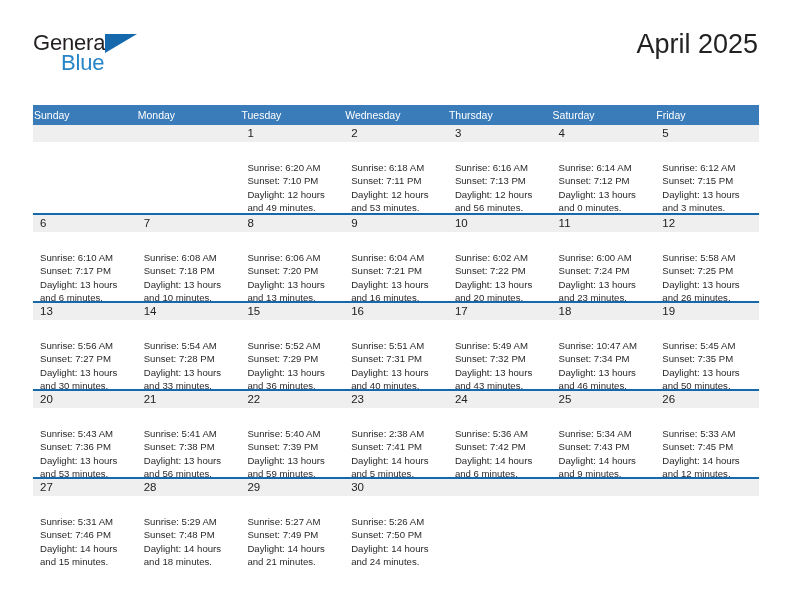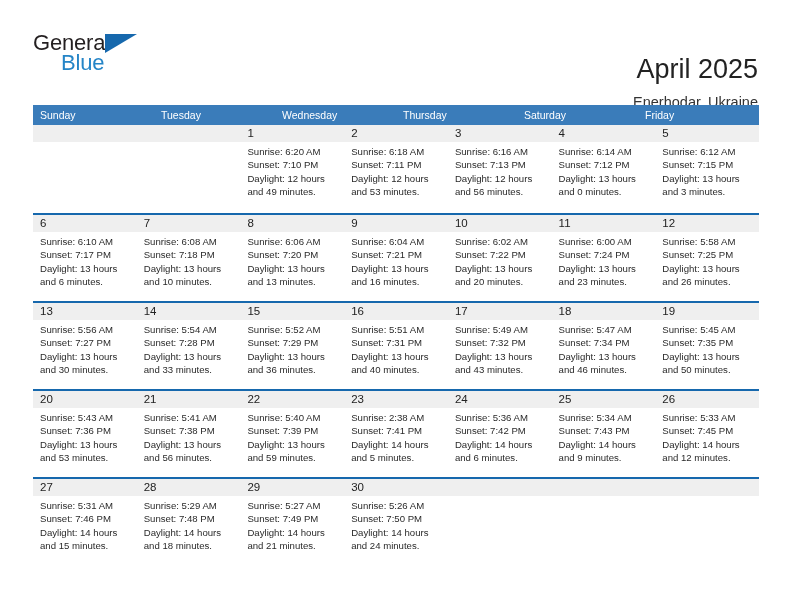--- a/index.html
+++ b/index.html
@@ -62,21 +62,20 @@
     height: 0;
     border-left: 32px solid #1668ad;
     border-bottom: 19px solid transparent;
   }
 
   .title-block {
     position: absolute;
     right: 0;
     top: 0;
     text-align: right;
-    margin-top: 25px;
   }
   .cal-title {
     font-size: 27px;
     color: #222222;
     line-height: 32px;
     white-space: nowrap;
   }
   .cal-subtitle {
     font-size: 14.5px;
     color: #333333;
@@ -95,21 +94,21 @@
   .weekday-row {
     display: flex;
     background: #3a7cba;
     height: 20px;
   }
   .weekday {
     flex: 1 1 0;
     color: #ffffff;
     font-size: 10.5px;
     line-height: 20px;
-    padding-left: 7px;
+    padding-left: 1px;
     box-sizing: border-box;
     white-space: nowrap;
     overflow: hidden;
   }
 
   .week {
     position: relative;
     border-top: 2px solid #1668ad;
     height: 88px;
     box-sizing: border-box;
@@ -140,21 +139,21 @@
   }
   .daynum {
     font-size: 11.5px;
     line-height: 17px;
     color: #222222;
     height: 17px;
     position: relative;
     z-index: 2;
   }
   .lines {
-    margin-top: 3px;
+    margin-top: 19px;
   }
   .lines div {
     font-size: 9.6px;
     line-height: 13.4px;
     color: #2a2a2a;
     white-space: nowrap;
   }
   .cell.empty .daynum,
   .cell.empty .lines { visibility: hidden; }
 </style>
@@ -166,29 +165,29 @@
   <div class="top-bar">
 
     <div class="logo">
       <span class="logo-general">General</span>
       <span class="logo-flag"></span>
       <span class="logo-blue">Blue</span>
     </div>
 
     <div class="title-block">
       <div class="cal-title">April 2025</div>
-      <div class="cal-subtitle">Enerhodar, Ukraine</div>
     </div>
 
   </div>
 
   <div class="calendar">
 
     <div class="weekday-row">
       <div class="weekday">Sunday</div>
+      <div class="weekday">Monday</div>
       <div class="weekday">Tuesday</div>
       <div class="weekday">Wednesday</div>
       <div class="weekday">Thursday</div>
       <div class="weekday">Saturday</div>
       <div class="weekday">Friday</div>
     </div>
 
     <div class="week first">
       <div class="week-band"></div>
       <div class="week-cells">
@@ -371,21 +370,21 @@
           <div class="lines">
             <div>Sunrise: 5:49 AM</div>
             <div>Sunset: 7:32 PM</div>
             <div>Daylight: 13 hours</div>
             <div>and 43 minutes.</div>
           </div>
         </div>
         <div class="cell">
           <div class="daynum">18</div>
           <div class="lines">
-            <div>Sunrise: 5:47 AM</div>
+            <div>Sunrise: 10:47 AM</div>
             <div>Sunset: 7:34 PM</div>
             <div>Daylight: 13 hours</div>
             <div>and 46 minutes.</div>
           </div>
         </div>
         <div class="cell">
           <div class="daynum">19</div>
           <div class="lines">
             <div>Sunrise: 5:45 AM</div>
             <div>Sunset: 7:35 PM</div>

